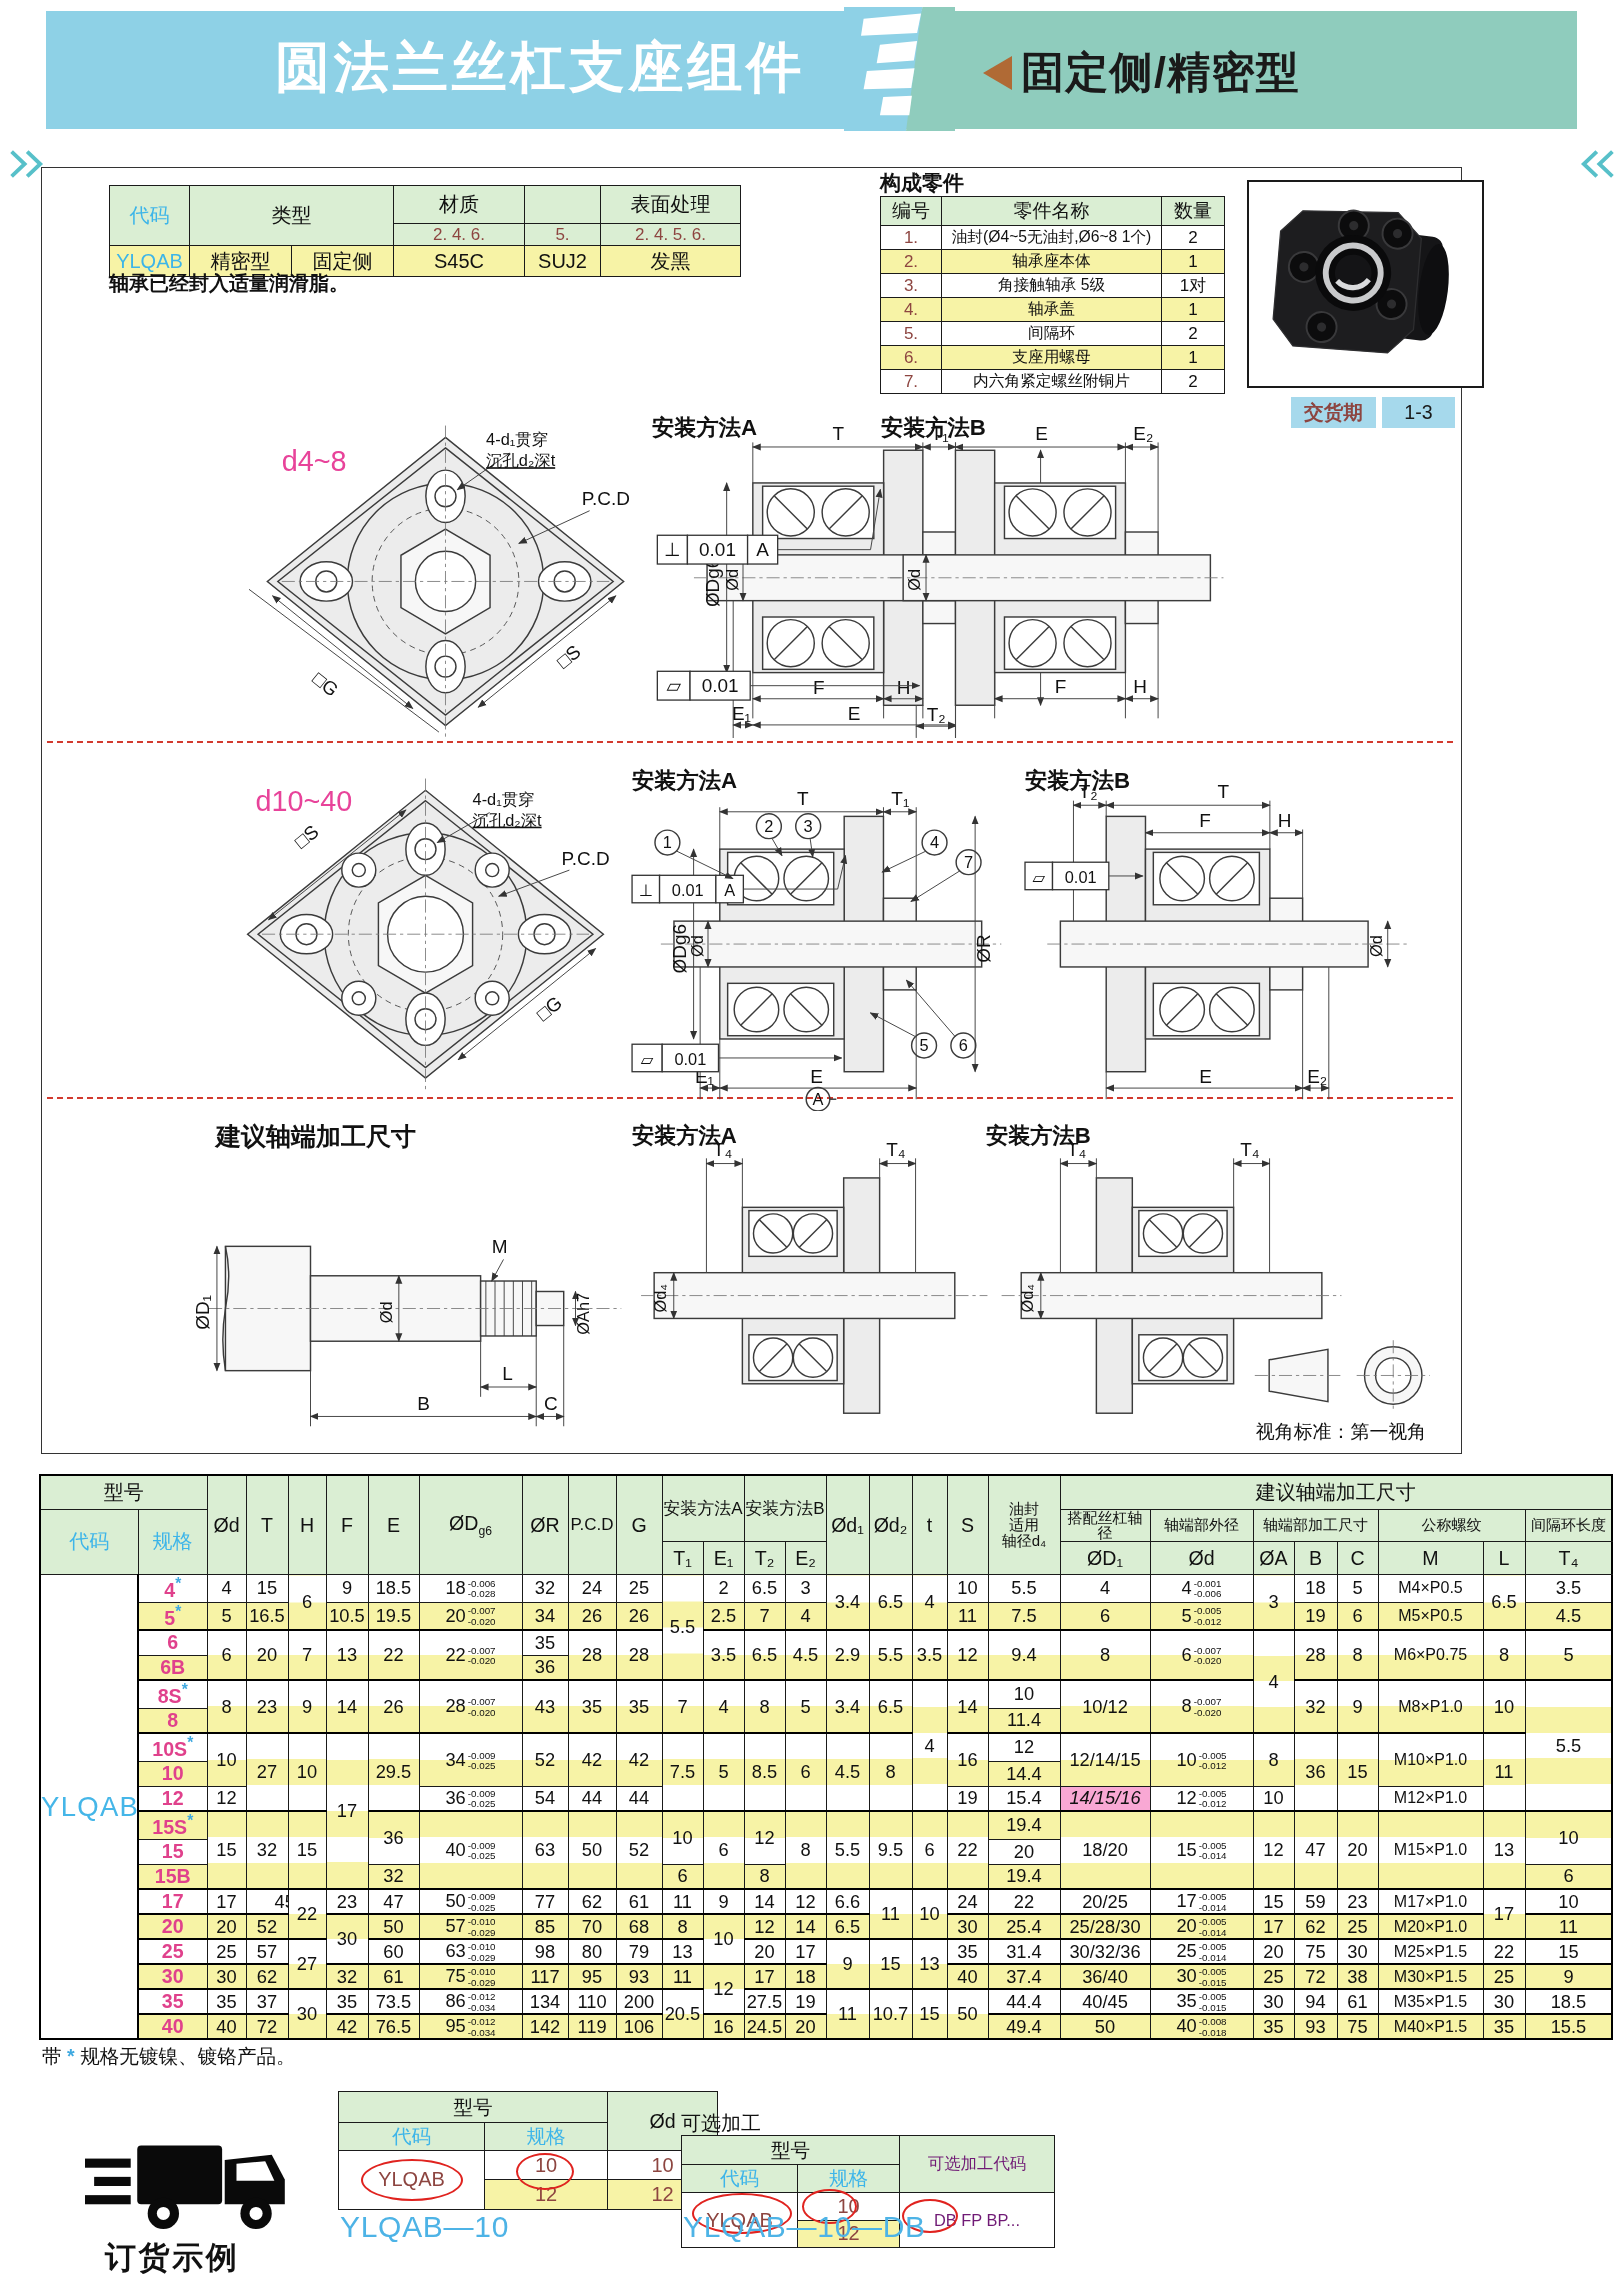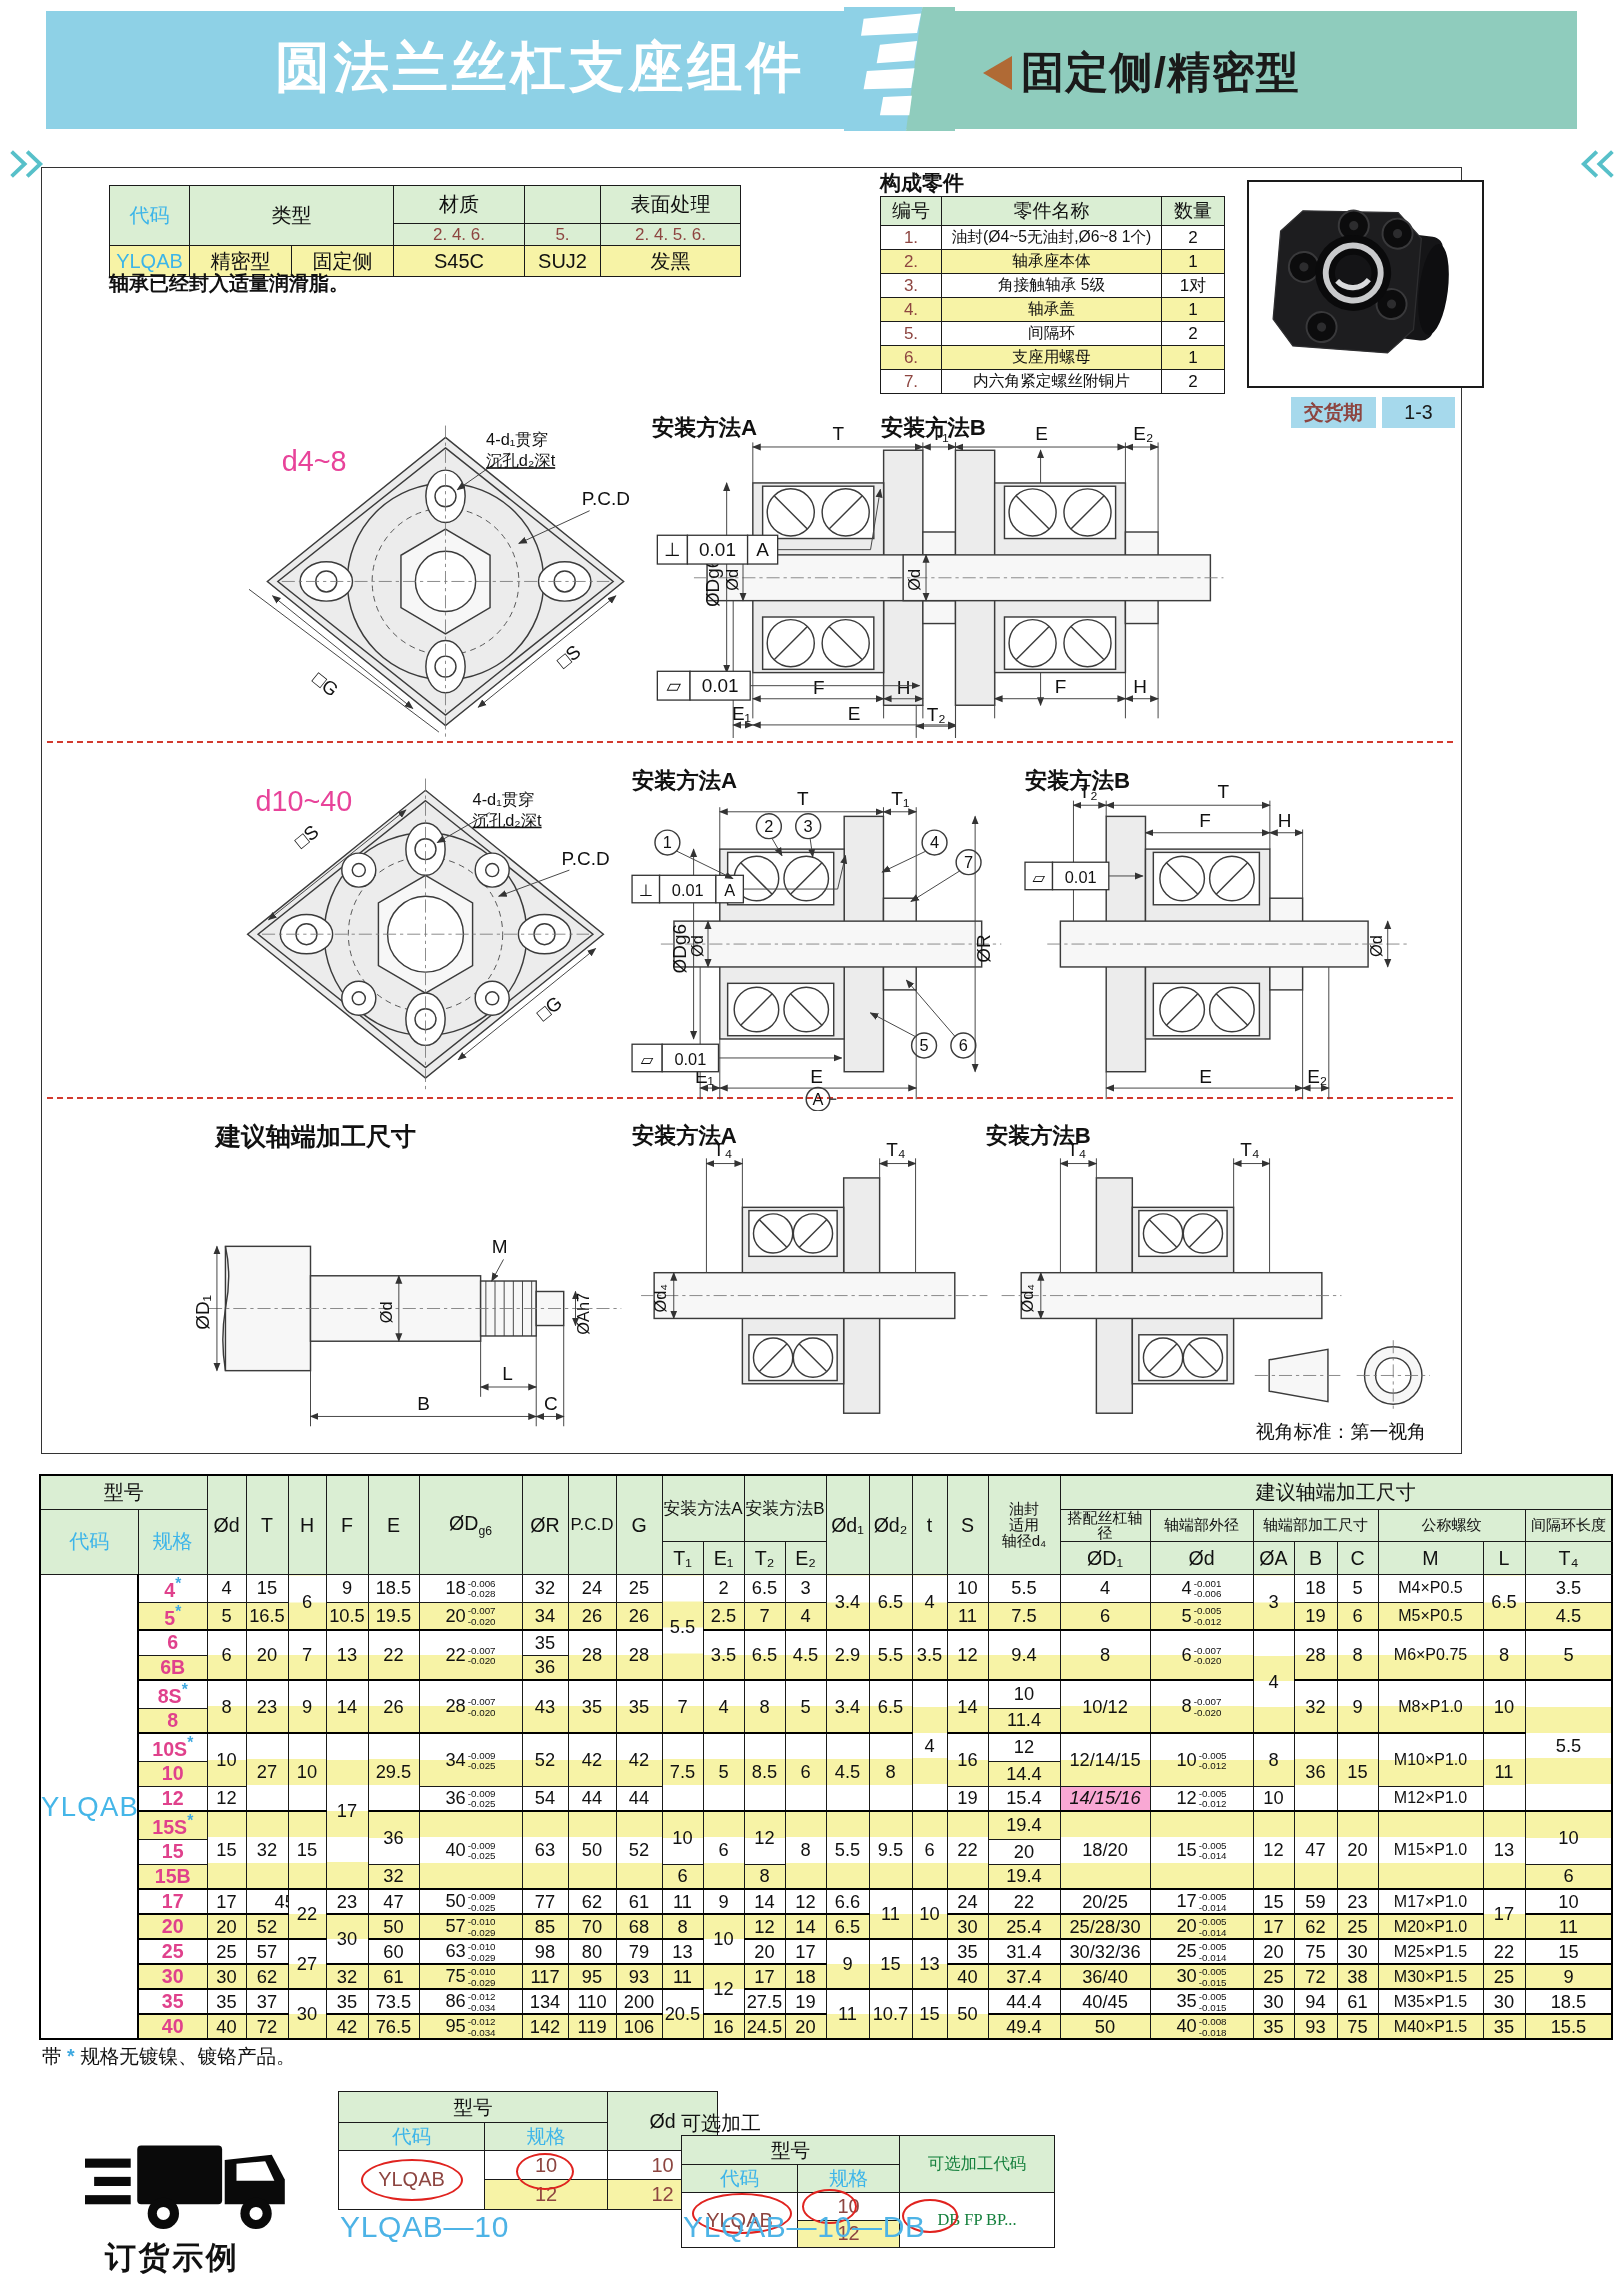--- a/index.html
+++ b/index.html
@@ -86,21 +86,21 @@
 
   
   .order-label{left:105px;top:2237px;font-size:31px;font-weight:bold;letter-spacing:2.6px;}
   .opt-label{left:681px;top:2110px;font-size:20px;}
   .ordt{background:#fff;}
   .ordt th,.ordt td{border:1.3px solid #1a1a1a;text-align:center;padding:0;}
   .ordt th{background:#daeed3;font-weight:normal;font-size:19.6px;}
   .ordt td{font-size:20px;color:#8d4540;}
   .ordt .cy{color:#3db5e9;}
   .ordt .yel{background:#f7f3a6;}
-  .ordt .dk{color:#15803d;font-size:16.4px;font-family:Liberation Serif, serif;}
+  .ordt .dk{color:#701a75;font-size:16.4px;}
   .bluecode{font-size:30px;color:#4db3e6;letter-spacing:0.7px;}
   .rcirc{position:absolute;border:2px solid #e0231f;border-radius:50%;}
 </style>
 </head>
 <body>
 
 <svg width="0" height="0" style="position:absolute">
   <defs>
     <marker id="ar" viewBox="0 0 10 10" refX="9" refY="5" markerWidth="9" markerHeight="9" orient="auto-start-reverse">
       <path d="M0,1 L10,5 L0,9 z" fill="#333"></path>

